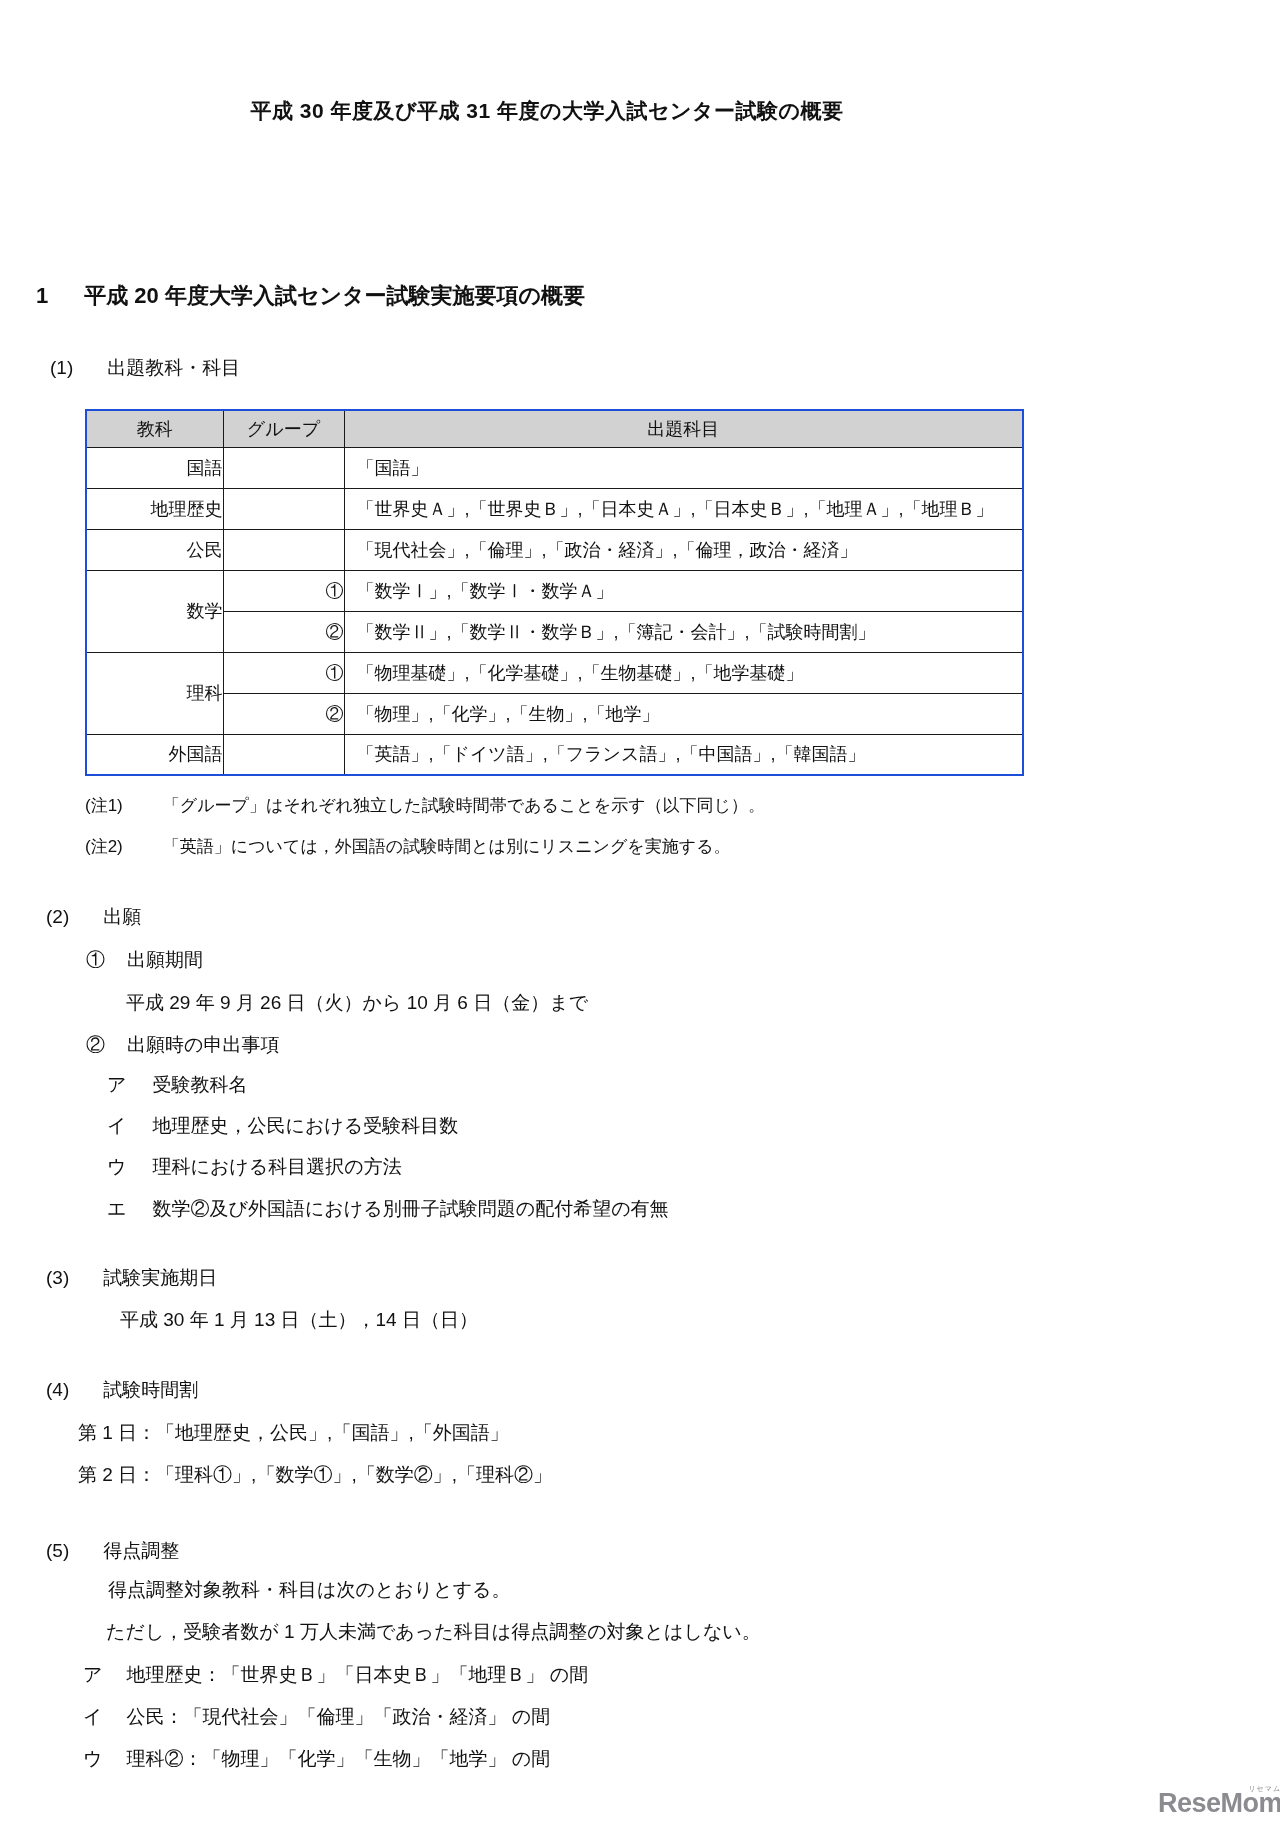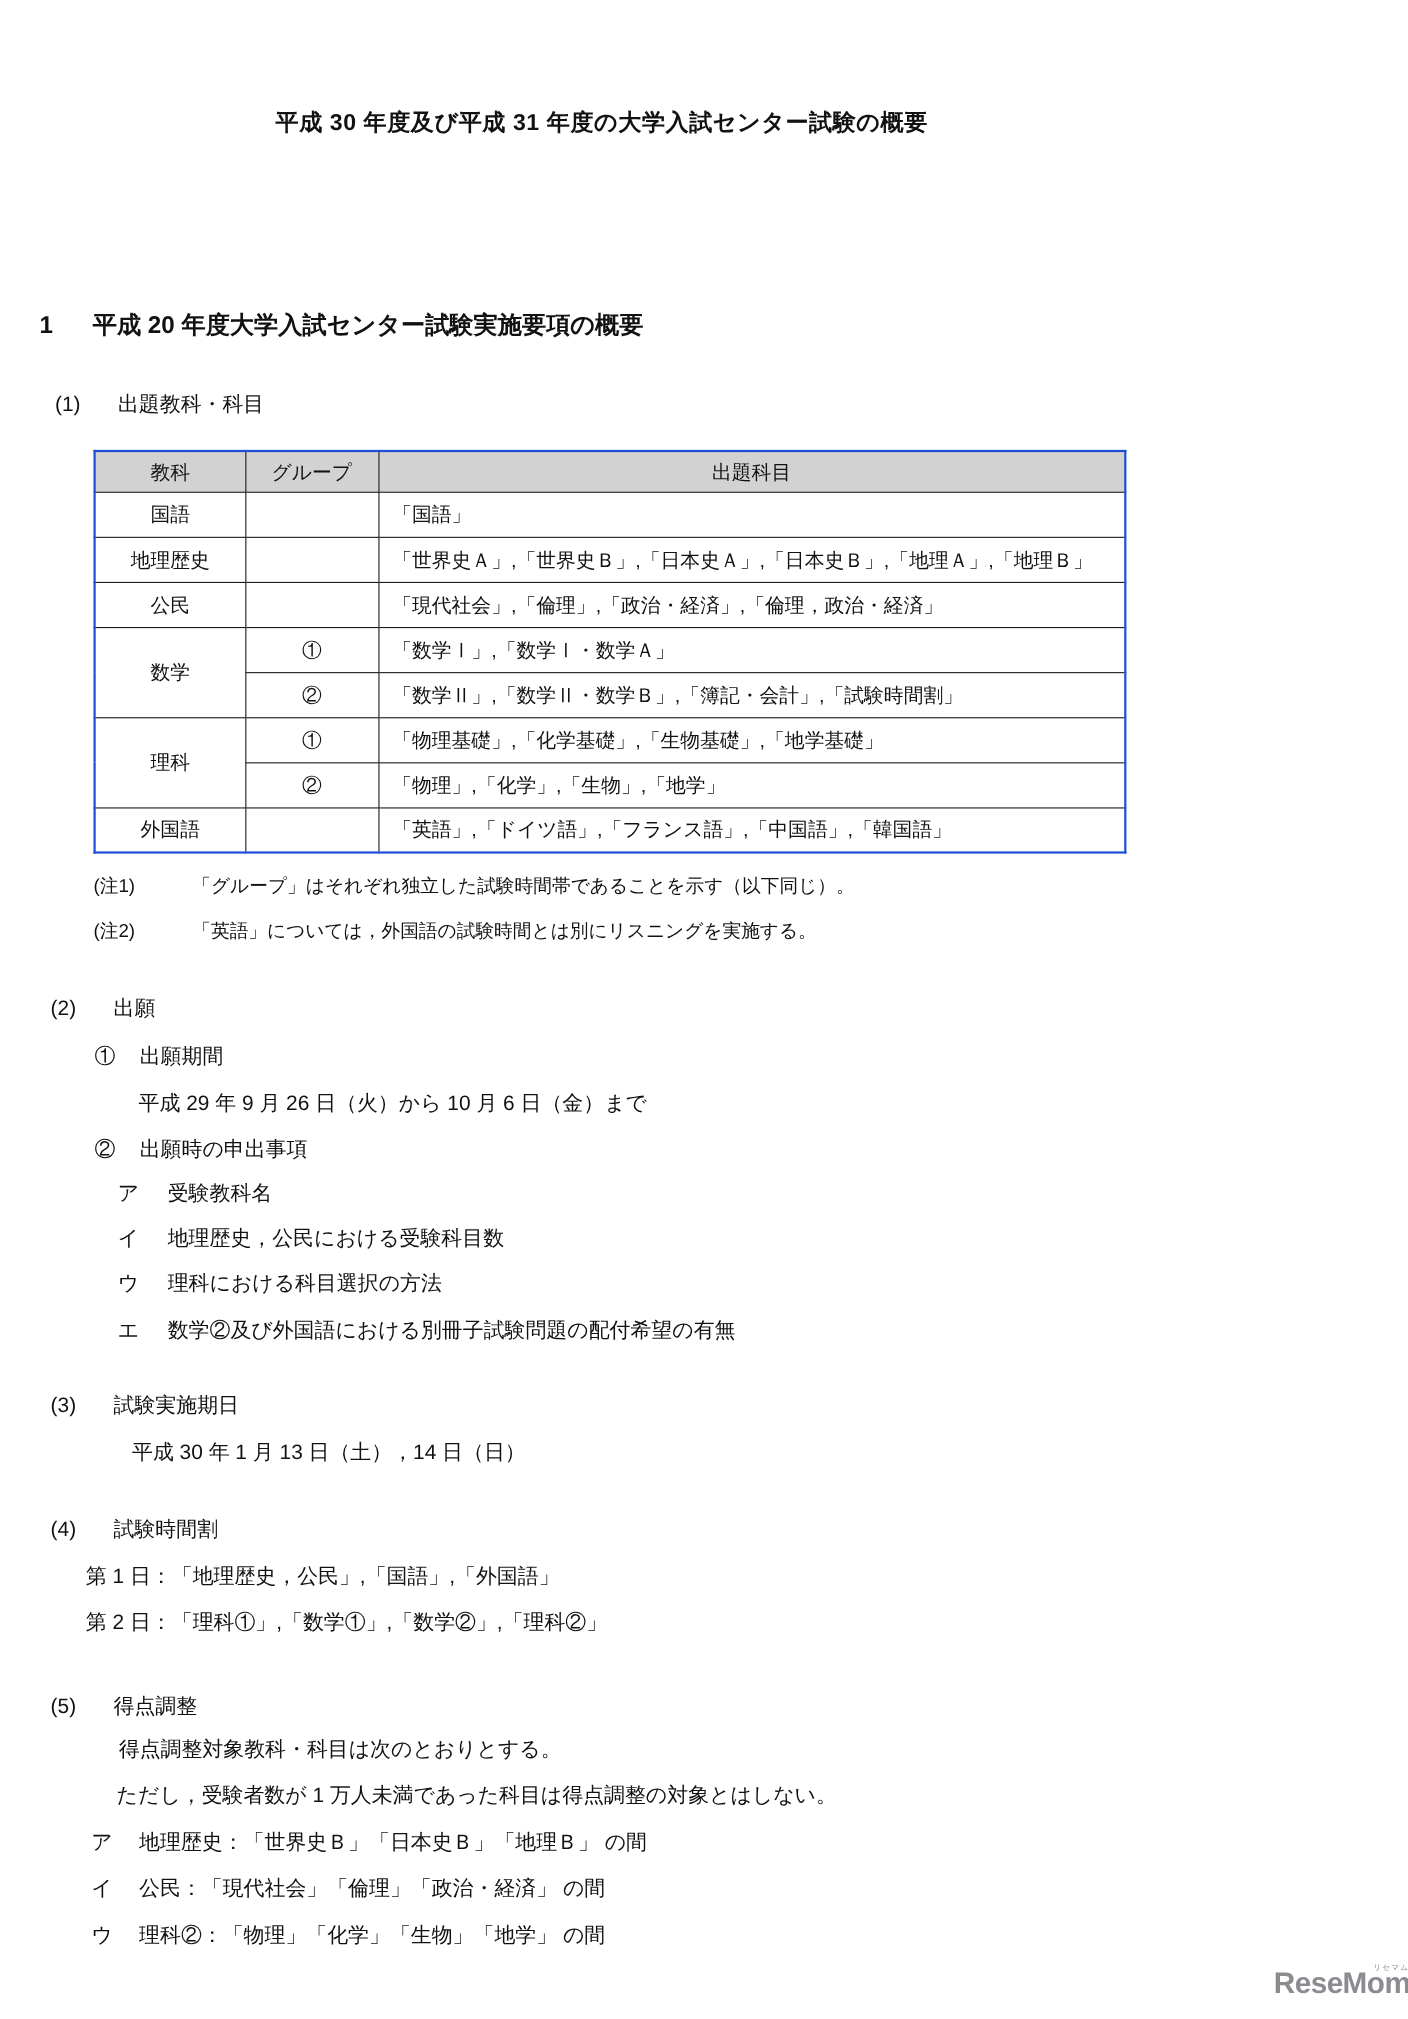--- a/index.html
+++ b/index.html
@@ -37,25 +37,25 @@
     border:2px solid #1d4ed8;
   }
   table.subjects th, table.subjects td {
     border:1px solid #1a1a1a;
     font-weight:normal;
     vertical-align:middle;
   }
   table.subjects thead tr { height:37px; }
   table.subjects tbody tr { height:41px; }
   table.subjects th { background:#d2d2d2; text-align:center; }
-  td.c { text-align:center; }
+  td.c { text-align:right; }
   td.l { text-align:left; padding-left:12px; }
   col.w1 { width:137px; } col.w2 { width:121px; } col.w3 { width:679px; }
 
-  .note { font-size:17px; gap:52px; }
+  .note { font-size:17px; gap:40px; }
   .n1 { top:794px; left:85px; }
   .n2 { top:835px; left:85px; }
 
   .sub-head { font-size:19px; gap:22px; }
   .s1 { top:947px; left:86px; }
   .s1b { top:990px; left:126px; }
   .s2 { top:1032px; left:86px; }
 
   .kata { font-size:19px; gap:26px; }
   .a1 { top:1072px; left:107px; }

